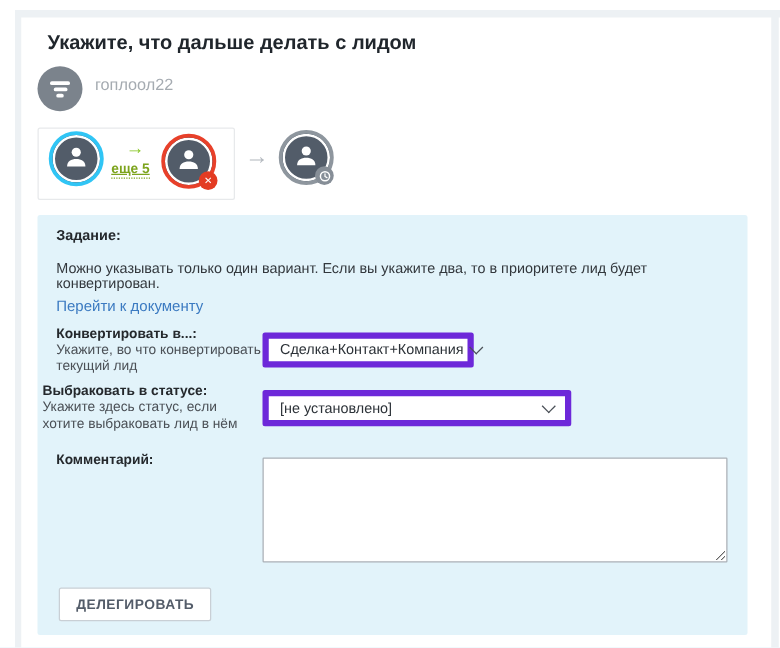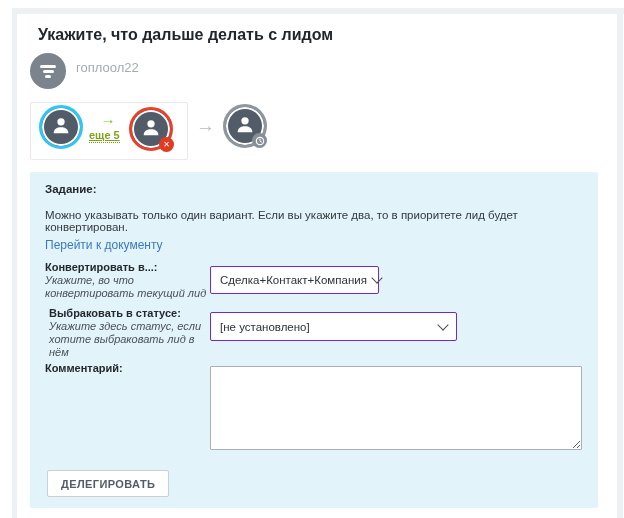--- a/index.html
+++ b/index.html
@@ -67,27 +67,27 @@
   .panel{
     position:absolute;left:30px;top:172px;width:568px;height:336px;
     background:#e2f3fa;border-radius:2px;
   }
   .task-heading{position:absolute;left:15px;top:11px;font-size:11.5px;font-weight:bold;color:#24282c;}
   .task-desc{position:absolute;left:15px;top:37px;width:545px;font-size:11.5px;color:#33383d;}
   .task-link{position:absolute;left:15px;top:66px;font-size:12px;color:#3b7ac1;cursor:pointer;text-decoration:none;}
 
   .f-label{position:absolute;width:164px;font-size:11.5px;color:#24282c;}
   .f-label b{display:block;font-size:11px;color:#24282c;}
-  .f-hint{font-style:italic;font-size:11px;color:#4b5056;line-height:13px;margin-top:1px;}
+  .f-hint{font-size:11px;color:#4b5056;line-height:13px;margin-top:1px;}
   .lbl1{left:15px;top:89px;}
-  .lbl2{left:19px;top:135px;}
+  .lbl2{left:4px;top:135px;}
   .lbl3{left:15px;top:190px;}
 
   .select{
-    position:absolute;background:#fff;border:1px solid #6d28d9;border-radius:2px;
+    position:absolute;background:#fff;border:5px solid #6d28d9;border-radius:2px;
     display:flex;align-items:center;justify-content:space-between;
     padding:0 9px;font-size:11.5px;color:#2c3238;cursor:pointer;box-sizing:border-box;
   }
   .sel1{left:180px;top:94px;width:169px;height:28px;}
   .sel2{left:180px;top:140px;width:247px;height:29px;}
   .chevron{
     width:7px;height:7px;border-right:1.6px solid #4a5057;border-bottom:1.6px solid #4a5057;
     transform:rotate(45deg);margin-top:-4px;flex:0 0 auto;margin-left:6px;
   }
   .comment{

